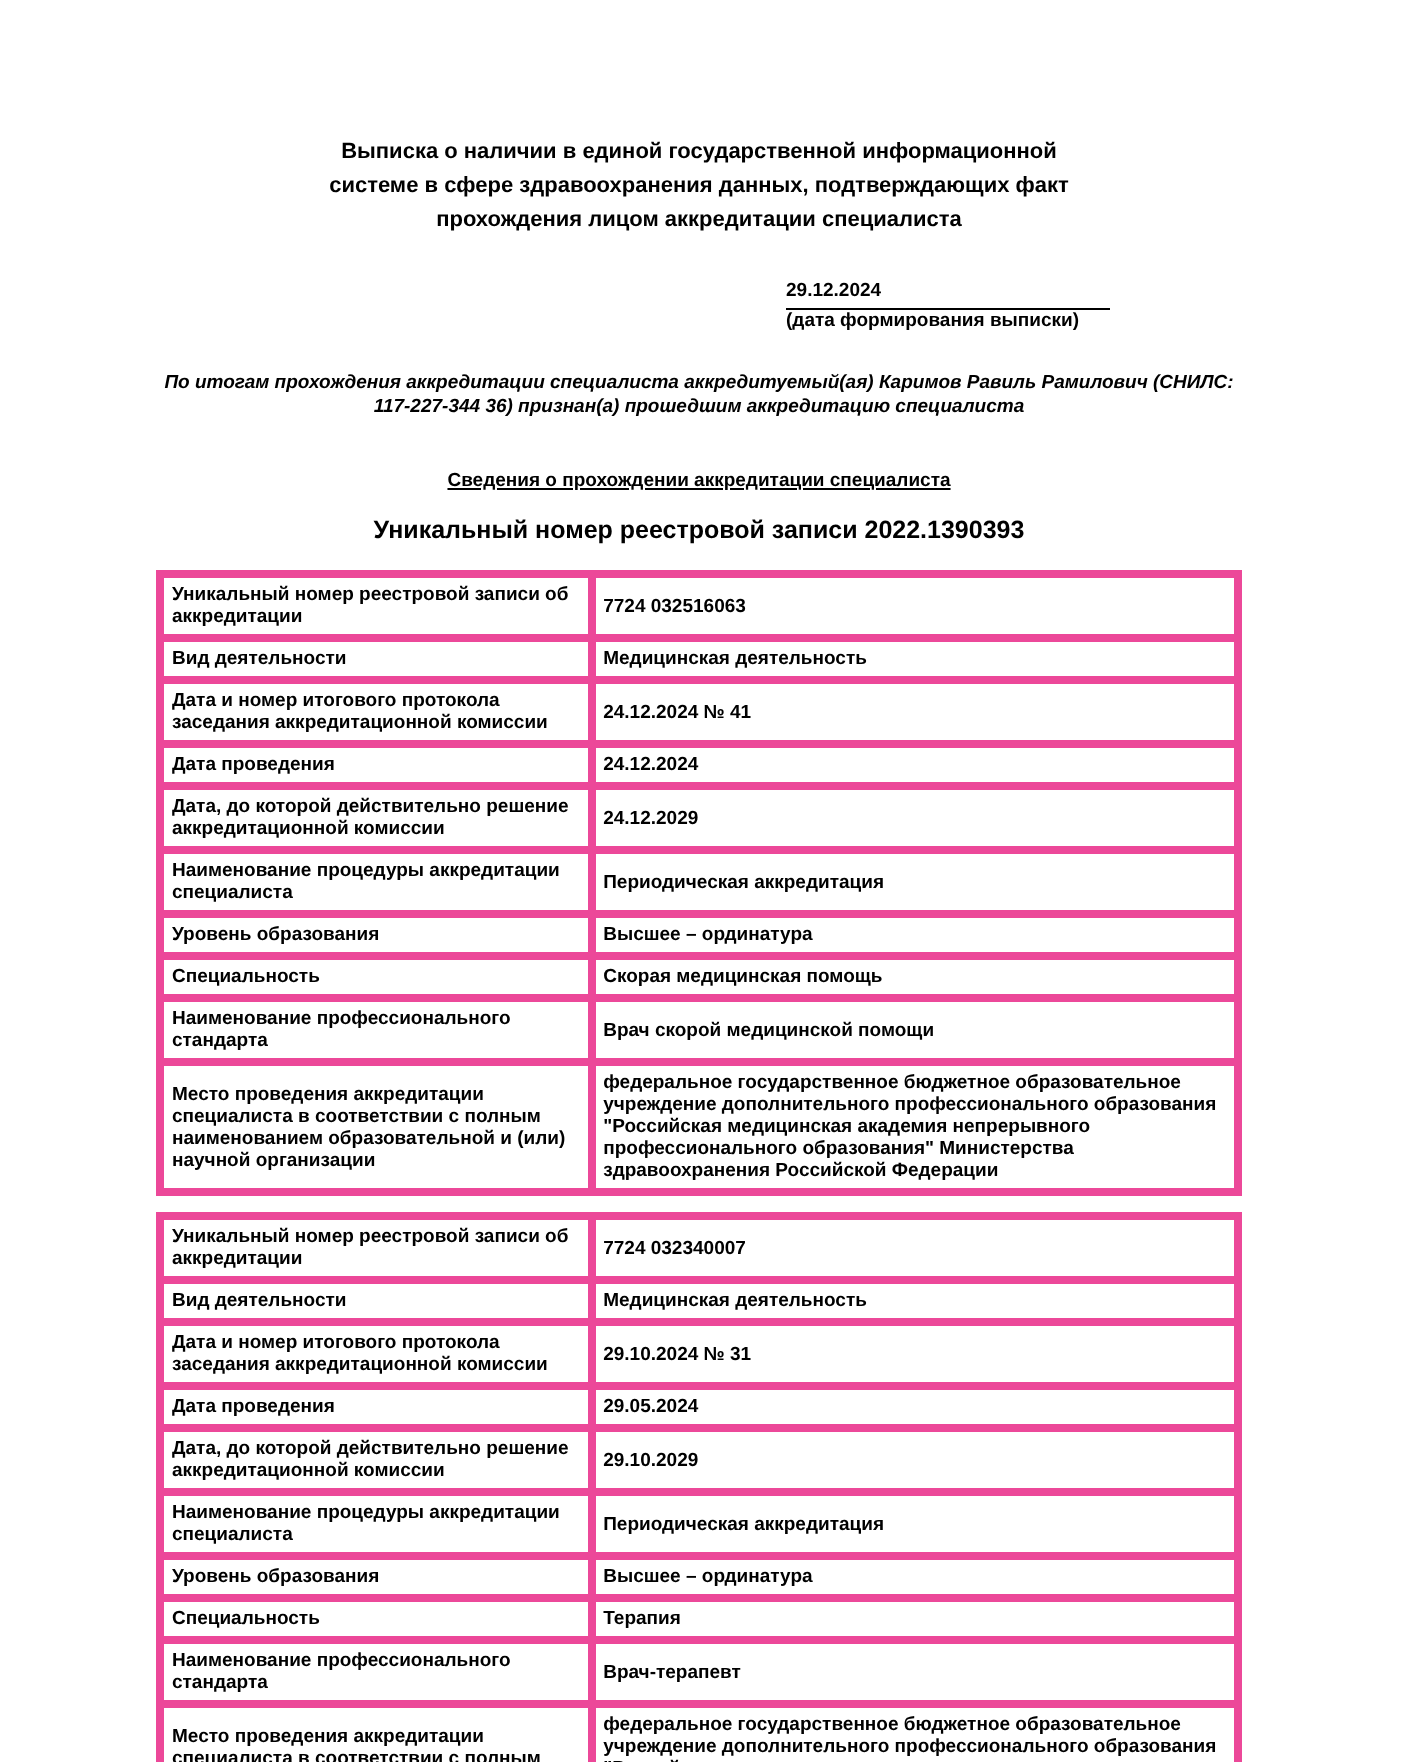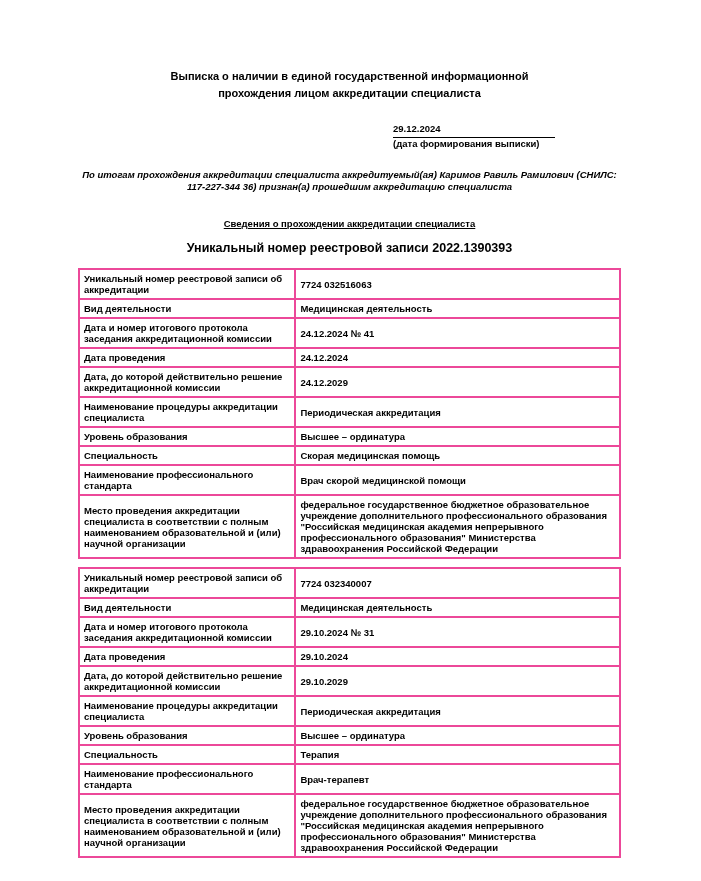--- a/index.html
+++ b/index.html
@@ -66,35 +66,36 @@
     width: 100%;
     border-collapse: collapse;
     border: 2px solid #000;
     table-layout: fixed;
     font-size: 9.5px;
     line-height: 11px;
   }
   table.acc-table.first { margin-top: 12px; }
   table.acc-table.second { margin-top: 8px; }
   table.acc-table td {
-    border: 2px solid #ec4899;
+    border: 4px solid #ec4899;
     vertical-align: middle;
     padding: 3px 5px 3px 4px;
     font-weight: bold;
   }
   td.label-cell { width: 40%; }
   td.value-cell { width: 60%; padding-left: 6px; }
 </style>
 </head>
 <body>
 
 <div class="page">
 
   <h1 class="doc-title">
     <span>Выписка о наличии в единой государственной информационной</span>
+    <span>системе в сфере здравоохранения данных, подтверждающих факт</span>
     <span>прохождения лицом аккредитации специалиста</span>
   </h1>
 
   <div class="date-block">
     <span class="date-value">29.12.2024</span>
     <span class="date-caption">(дата формирования выписки)</span>
   </div>
 
   <p class="intro">По итогам прохождения аккредитации специалиста аккредитуемый(ая) Каримов Равиль Рамилович (СНИЛС: 117-227-344 36) признан(а) прошедшим аккредитацию специалиста</p>
 
@@ -156,21 +157,21 @@
         <tr>
           <td class="label-cell">Вид деятельности</td>
           <td class="value-cell">Медицинская деятельность</td>
         </tr>
         <tr>
           <td class="label-cell">Дата и номер итогового протокола заседания аккредитационной комиссии</td>
           <td class="value-cell">29.10.2024 № 31</td>
         </tr>
         <tr>
           <td class="label-cell">Дата проведения</td>
-          <td class="value-cell">29.10.2024</td>
+          <td class="value-cell">29.05.2024</td>
         </tr>
         <tr>
           <td class="label-cell">Дата, до которой действительно решение аккредитационной комиссии</td>
           <td class="value-cell">29.10.2029</td>
         </tr>
         <tr>
           <td class="label-cell">Наименование процедуры аккредитации специалиста</td>
           <td class="value-cell">Периодическая аккредитация</td>
         </tr>
         <tr>

